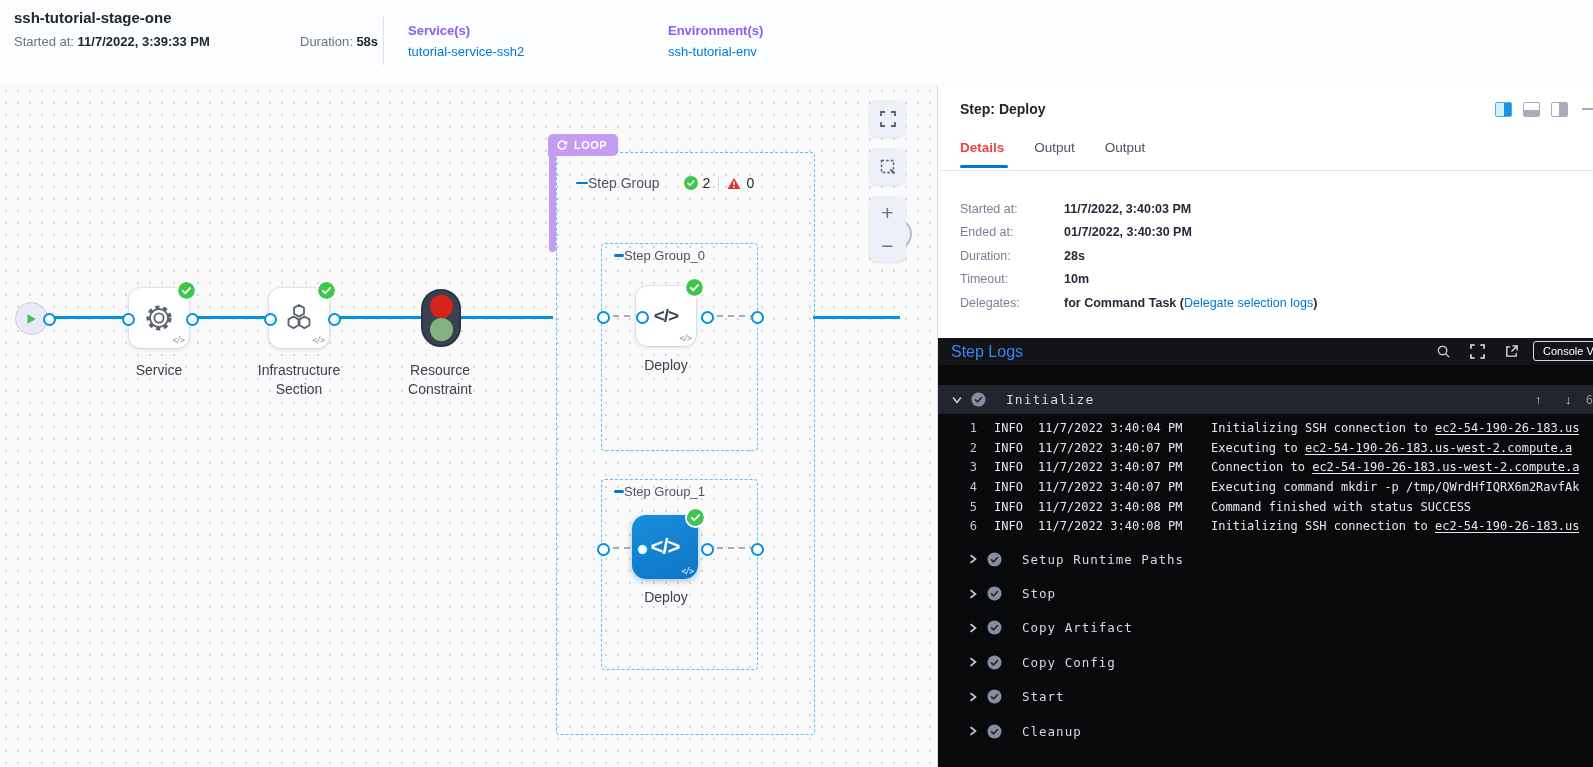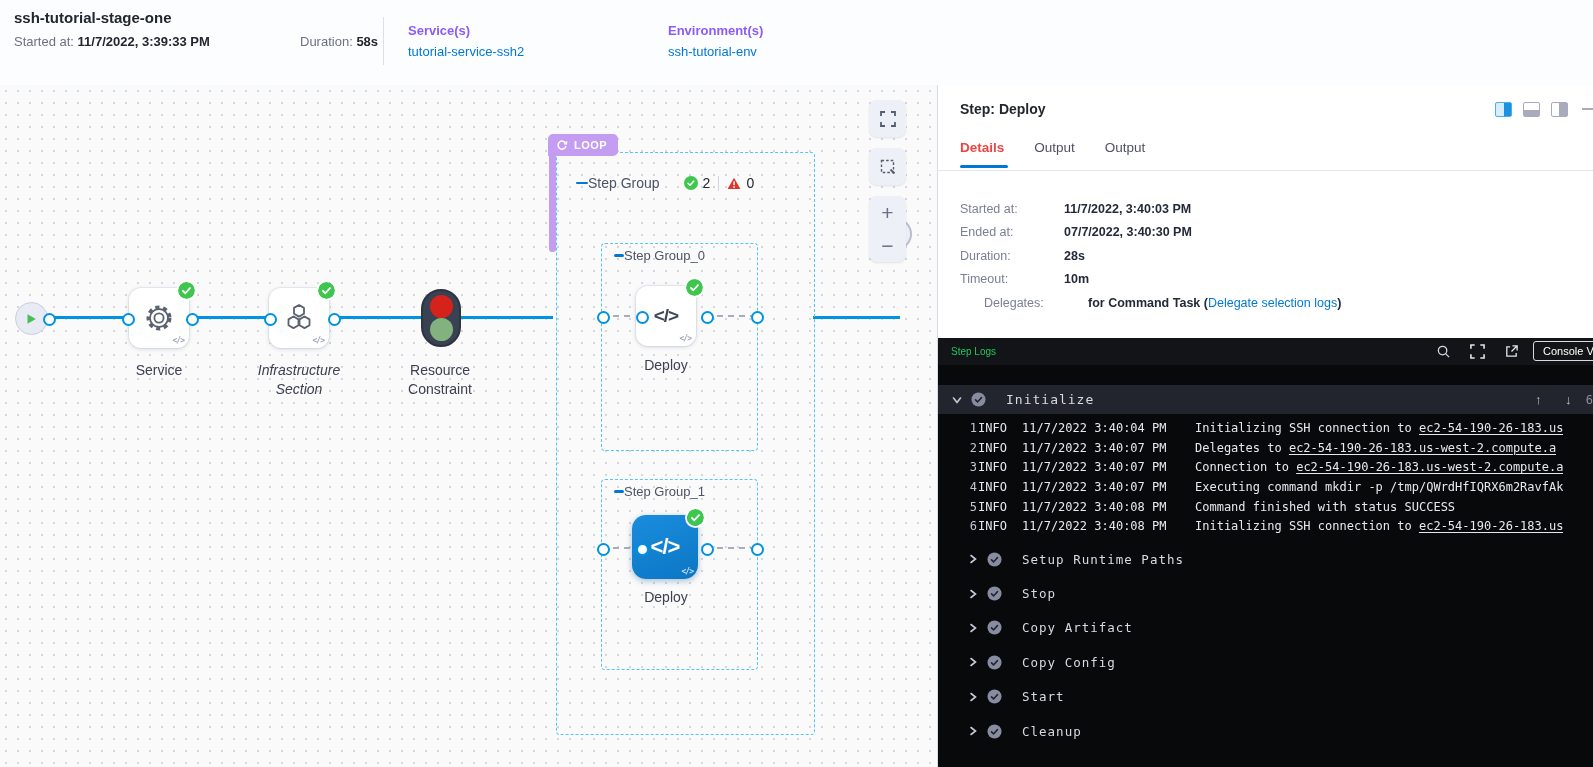--- a/index.html
+++ b/index.html
@@ -39,29 +39,29 @@
   .tab{font-size:13.5px;color:#4f5162;cursor:pointer;}
   .tab.active{font-weight:bold;color:#ef4444;}
   .dlabel{font-size:12.5px;color:#7b7f94;}
   .dval{font-size:12.5px;font-weight:bold;color:#252a3a;}
   .dlink{font-size:12.5px;color:#0278d5;cursor:pointer;}
   .layicon{width:15px;height:13px;border-radius:2px;cursor:pointer;}
 
   
   #console{left:0;top:253px;width:656px;height:429px;background:#08090b;overflow:hidden;}
   #conhead{left:0;top:0;width:656px;height:27px;background:#131418;display:flex;align-items:center;}
-  .contitle{font-size:10px;color:#22c55e;margin-left:13px;}
+  .contitle{font-size:16px;color:#3b82f6;margin-left:13px;}
   .conbtn{border:1px solid #d9dbe4;color:#fff;font-size:11px;padding:3px 9px;border-radius:3px;white-space:nowrap;cursor:pointer;}
   .mono{font-family:"DejaVu Sans Mono",monospace;}
   #initbar{left:0;top:47px;width:656px;height:29px;background:#23252e;display:flex;align-items:center;cursor:pointer;}
   .secname-big{font-size:13px;color:#d8dae3;letter-spacing:1px;}
   .loglines{left:0;top:80px;width:700px;}
   .logline{display:flex;height:19.7px;align-items:center;white-space:nowrap;font-size:12px;color:#e6e8ef;}
   .ln{width:25px;margin-left:14px;text-align:right;color:#c3c6d2;}
-  .lv{margin-left:1px;width:44px;}
+  .lv{margin-left:17px;width:44px;}
   .lt{margin-left:0;width:160px;}
   .lm{margin-left:13px;overflow:hidden;}
   .llink{text-decoration:underline;text-underline-offset:2px;cursor:pointer;}
   .secrows{left:16px;top:204px;width:656px;}
   .secrow{height:34.4px;display:flex;align-items:center;position:relative;cursor:pointer;}
   .secname{font-size:12.5px;color:#d8dae3;letter-spacing:1px;margin-left:20px;}
   .seccount{position:absolute;right:4px;font-size:12px;color:#8a8fa2;}
   .chev{width:12px;height:12px;margin-left:13px;}
   .cbadge{width:15px;height:15px;margin-left:8px;}
   svg{display:block;}
@@ -129,21 +129,21 @@
       <path d="M17 3l5 2.9v5.8l-5 2.9-5-2.9V5.9z"></path>
       <path d="M11.5 14.5l5 2.9v5.8l-5 2.9-5-2.9v-5.8z"></path>
       <path d="M22.5 14.5l5 2.9v5.8l-5 2.9-5-2.9v-5.8z"></path>
     </svg>
     <span class="codecorner">&lt;/&gt;</span>
     <svg class="abs badge" style="right:-6px;top:-6px;" viewBox="0 0 16 16">
         <circle cx="8" cy="8" r="8" fill="#3fc64e"></circle>
         <path d="M4.6 8.3l2.3 2.3 4.4-4.9" stroke="#fff" stroke-width="1.7" fill="none" stroke-linecap="round" stroke-linejoin="round"></path>
       </svg>
   </div>
-  <div class="abs nodelabel" style="left:237px;top:276px;width:124px;font-style:italic;">Infrastructure Section</div>
+  <div class="abs nodelabel" style="left:237px;top:276px;width:124px;">Infrastructure Section</div>
 
   <div class="abs" style="left:421px;top:204px;width:40px;height:58px;background:#394252;border:2px solid #2c3442;border-radius:20px;z-index:2;display:flex;flex-direction:column;align-items:center;justify-content:space-between;padding:4px 0;box-sizing:border-box;">
     <div style="width:23px;height:23px;border-radius:50%;background:#d5231b;"></div>
     <div style="width:23px;height:23px;border-radius:50%;background:#83b27e;"></div>
   </div>
   <div class="abs nodelabel" style="left:378px;top:276px;width:124px;">Resource Constraint</div>
 
   <div class="abs" style="left:548px;top:49px;height:22px;background:#c49cf1;border-radius:5px 5px 5px 0;display:flex;align-items:center;gap:6px;padding:0 11px 0 8px;z-index:3;">
     <svg width="12" height="12" viewBox="0 0 12 12" fill="none" stroke="#fff" stroke-width="1.5">
         <path d="M9.8 4.6A4 4 0 1 0 10 7"></path>
@@ -251,31 +251,31 @@
   <div class="abs" style="left:22px;top:80px;width:48px;height:3px;border-radius:2px;background:#0278d5;"></div>
   <div class="abs" style="left:0;top:85px;width:656px;height:1px;background:#e4e6f0;"></div>
 
   <div class="abs" style="left:22px;top:112px;">
     <div style="display:flex;height:23.5px;align-items:center;">
       <span class="dlabel" style="width:104px;">Started at:</span>
       <span class="dval">11/7/2022, 3:40:03 PM</span>
     </div>
     <div style="display:flex;height:23.5px;align-items:center;">
       <span class="dlabel" style="width:104px;">Ended at:</span>
-      <span class="dval">07/7/2022, 3:40:30 PM</span>
+      <span class="dval">01/7/2022, 3:40:30 PM</span>
     </div>
     <div style="display:flex;height:23.5px;align-items:center;">
       <span class="dlabel" style="width:104px;">Duration:</span>
       <span class="dval">28s</span>
     </div>
     <div style="display:flex;height:23.5px;align-items:center;">
       <span class="dlabel" style="width:104px;">Timeout:</span>
       <span class="dval">10m</span>
     </div>
-    <div style="display:flex;height:23.5px;align-items:center;margin-left:24px;">
+    <div style="display:flex;height:23.5px;align-items:center;">
       <span class="dlabel" style="width:104px;">Delegates:</span>
       <span class="dval">for Command Task (</span>
         <span class="dlink">Delegate selection logs</span>
         <span class="dval">)</span>
     </div>
   </div>
 
   <div id="console" class="abs">
     <div id="conhead" class="abs">
       <span class="contitle">Step Logs</span>
@@ -311,21 +311,21 @@
       <div class="logline">
         <span class="ln">1</span>
         <span class="lv">INFO</span>
         <span class="lt">11/7/2022 3:40:04 PM</span>
         <span class="lm"><span>Initializing SSH connection to </span><span class="llink">ec2-54-190-26-183.us</span></span>
       </div>
       <div class="logline">
         <span class="ln">2</span>
         <span class="lv">INFO</span>
         <span class="lt">11/7/2022 3:40:07 PM</span>
-        <span class="lm"><span>Delegates to </span><span class="llink">ec2-54-190-26-183.us-west-2.compute.a</span></span>
+        <span class="lm"><span>Executing to </span><span class="llink">ec2-54-190-26-183.us-west-2.compute.a</span></span>
       </div>
       <div class="logline">
         <span class="ln">3</span>
         <span class="lv">INFO</span>
         <span class="lt">11/7/2022 3:40:07 PM</span>
         <span class="lm"><span>Connection to </span><span class="llink">ec2-54-190-26-183.us-west-2.compute.a</span></span>
       </div>
       <div class="logline">
         <span class="ln">4</span>
         <span class="lv">INFO</span>

